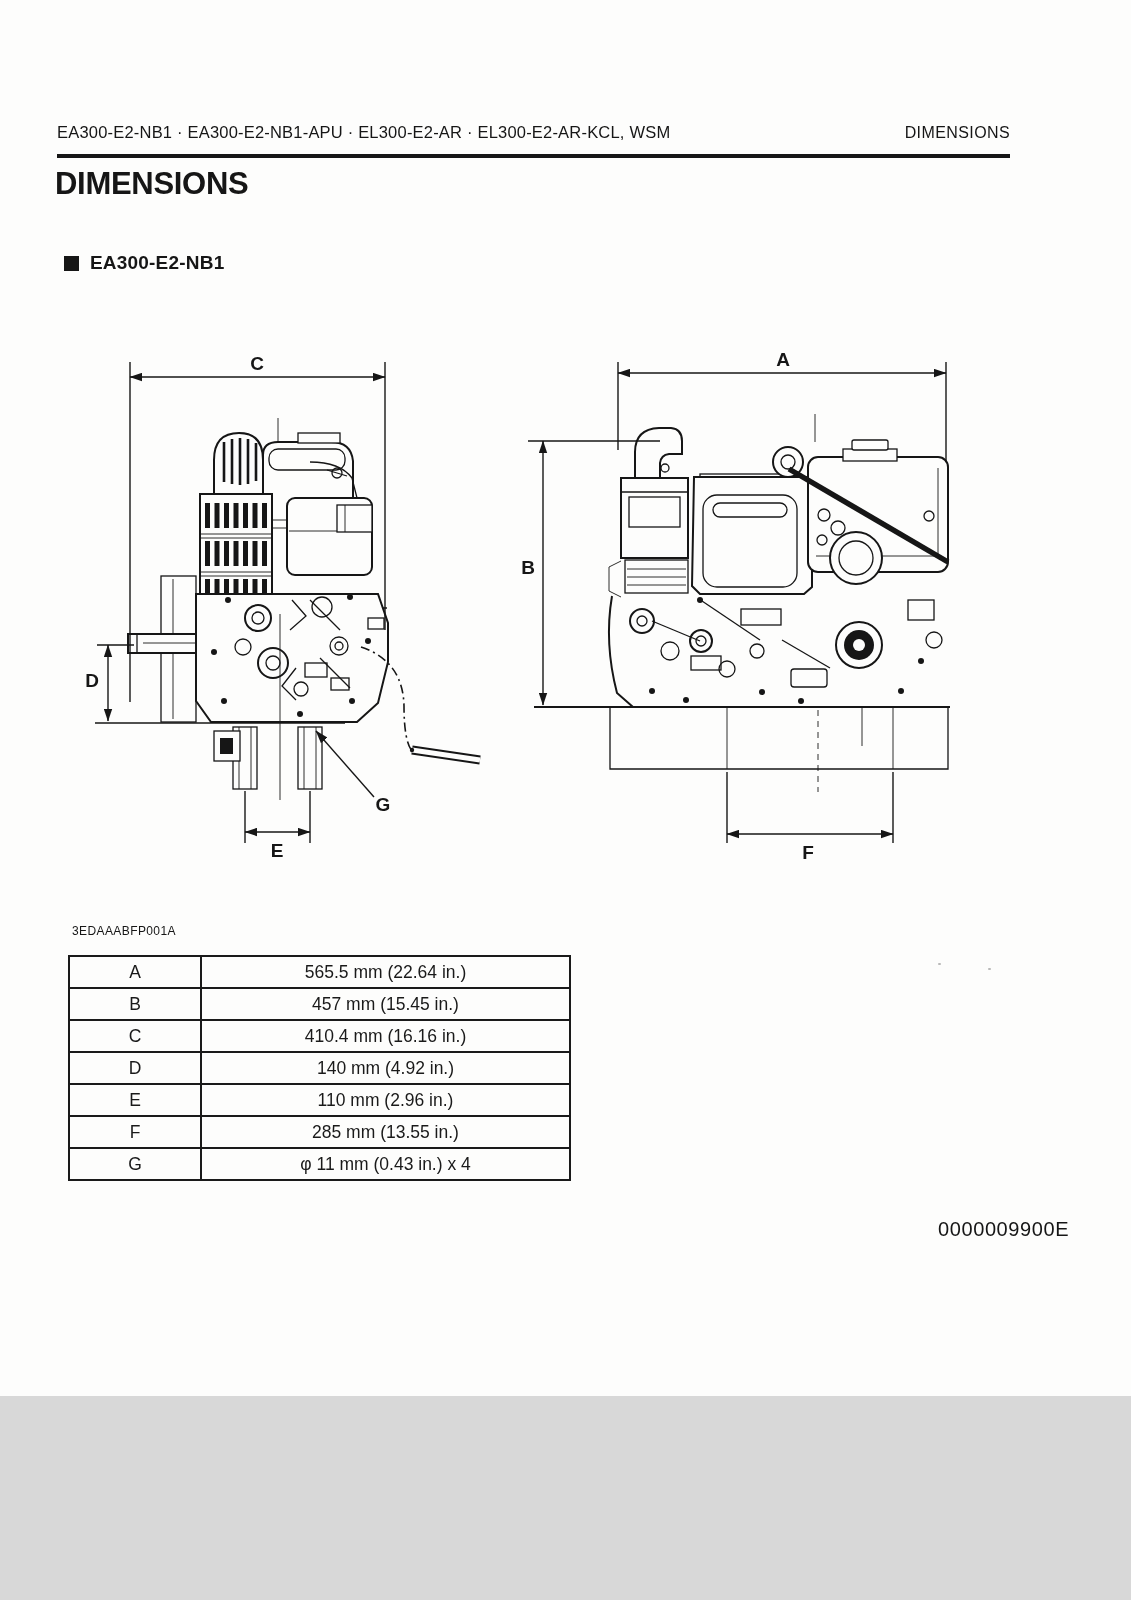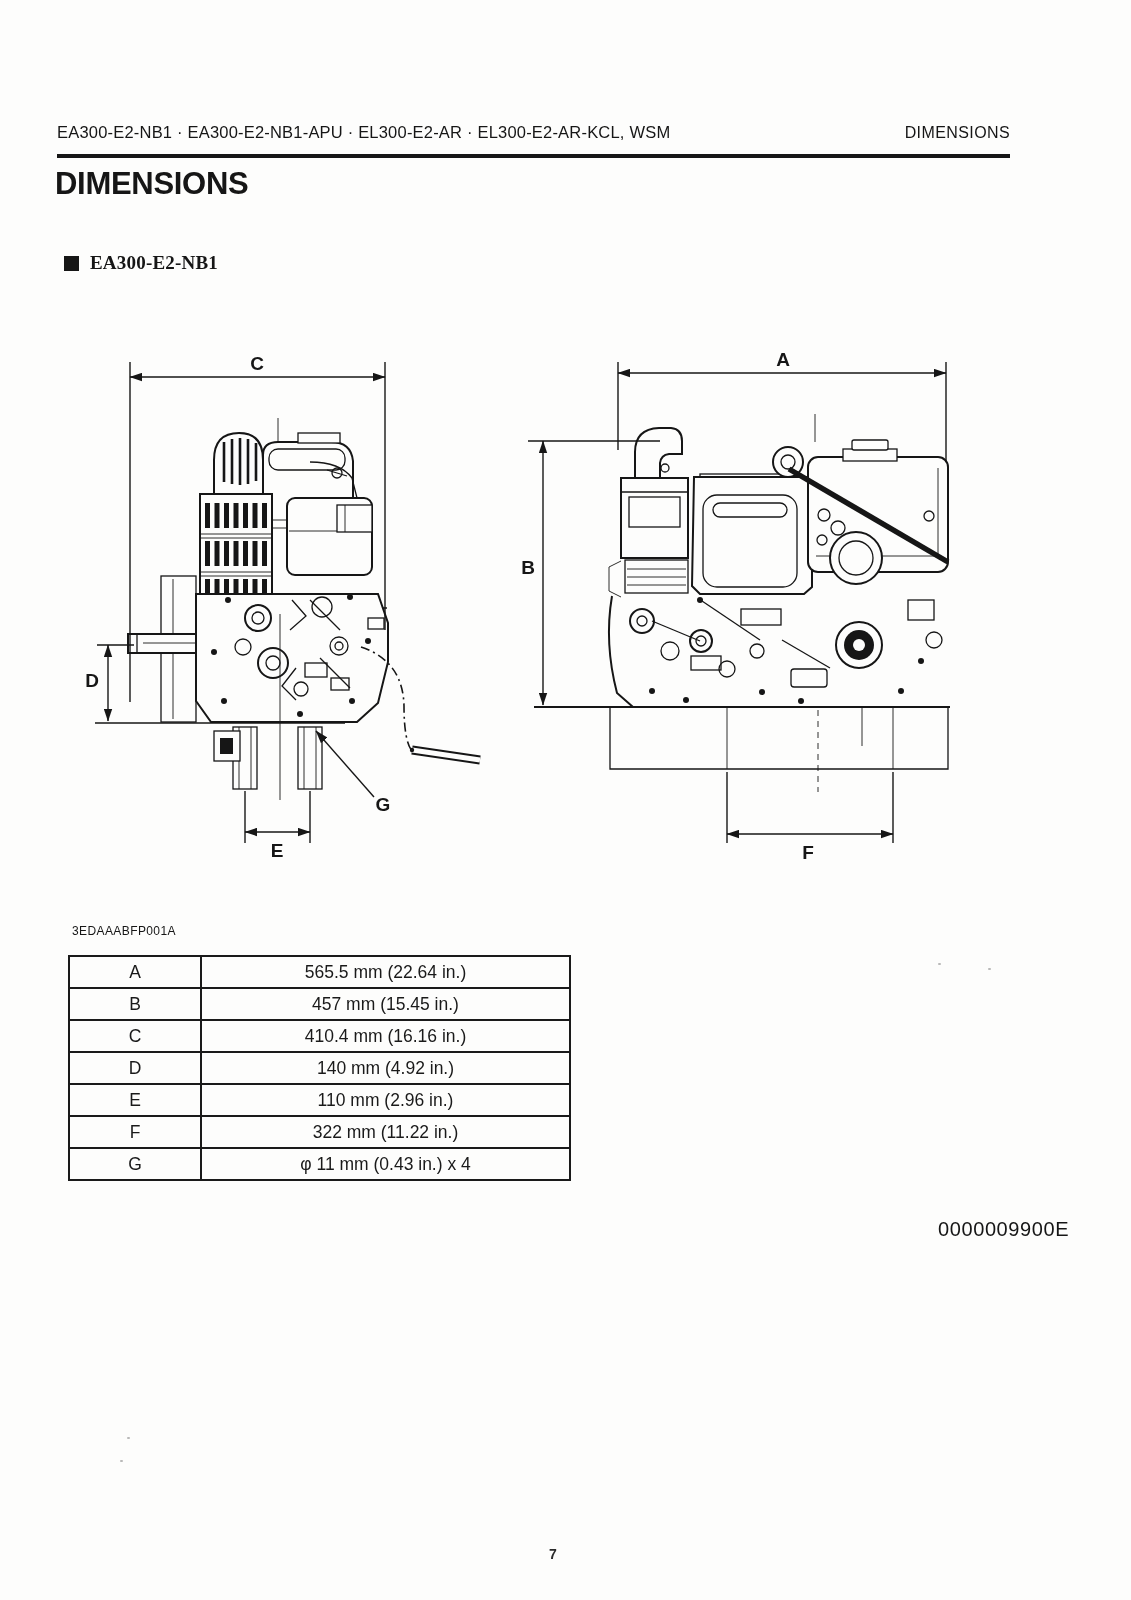--- a/index.html
+++ b/index.html
@@ -1,26 +1,26 @@
 <!DOCTYPE html>
 <html><head>
 <meta charset="utf-8">
 <style>
   html,body { margin:0; padding:0; background:#d8d8d8; }
   .page {
-    position:relative; width:1131px; height:1600px;
+    position:relative; width:1131px; height:1396px;
     background:#fdfdfc; overflow:hidden;
     font-family:"Liberation Sans", sans-serif; color:#161616;
   }
   .abs { position:absolute; }
   .hdr-left  { left:57px;  top:123px; font-size:16.5px; letter-spacing:0.2px; white-space:nowrap; }
   .hdr-right { right:121px; top:124px; font-size:16px; letter-spacing:0.4px; }
   .rule { left:57px; top:154px; width:953px; height:3.5px; background:#161616; }
   .title { left:55px; top:166px; font-size:31px; font-weight:bold; letter-spacing:-0.3px; }
-  .section { left:64px; top:252px; display:flex; align-items:center; gap:11px;font-family:Liberation Serif, serif; }
+  .section { left:64px; top:252px; display:flex; align-items:center; gap:11px; }
   .section .sq { width:15px; height:15px; background:#161616; display:inline-block; }
   .section .lbl { font-size:19px; font-weight:bold; letter-spacing:0.2px; }
   .fig { left:0; top:330px; width:1131px; height:560px; }
   .figcode { left:72px; top:924px; font-size:12px; letter-spacing:0.4px; }
   table.dims {
     position:absolute; left:68px; top:955px; width:503px;
     border-collapse:collapse; table-layout:fixed;
     border:2.5px solid #1a1a1a; font-size:17.5px;
   }
   table.dims td {
@@ -313,21 +313,21 @@
       <tr>
           <td class="k">D</td>
           <td>140 mm (4.92 in.)</td>
         </tr>
       <tr>
           <td class="k">E</td>
           <td>110 mm (2.96 in.)</td>
         </tr>
       <tr>
           <td class="k">F</td>
-          <td>322 mm (11.22 in.)</td>
+          <td>285 mm (13.55 in.)</td>
         </tr>
       <tr>
           <td class="k">G</td>
           <td>φ 11 mm (0.43 in.) x 4</td>
         </tr>
     </tbody>
   </table>
 
   <div class="abs docnum">0000009900E</div>
   <div class="abs pagenum">7</div>

